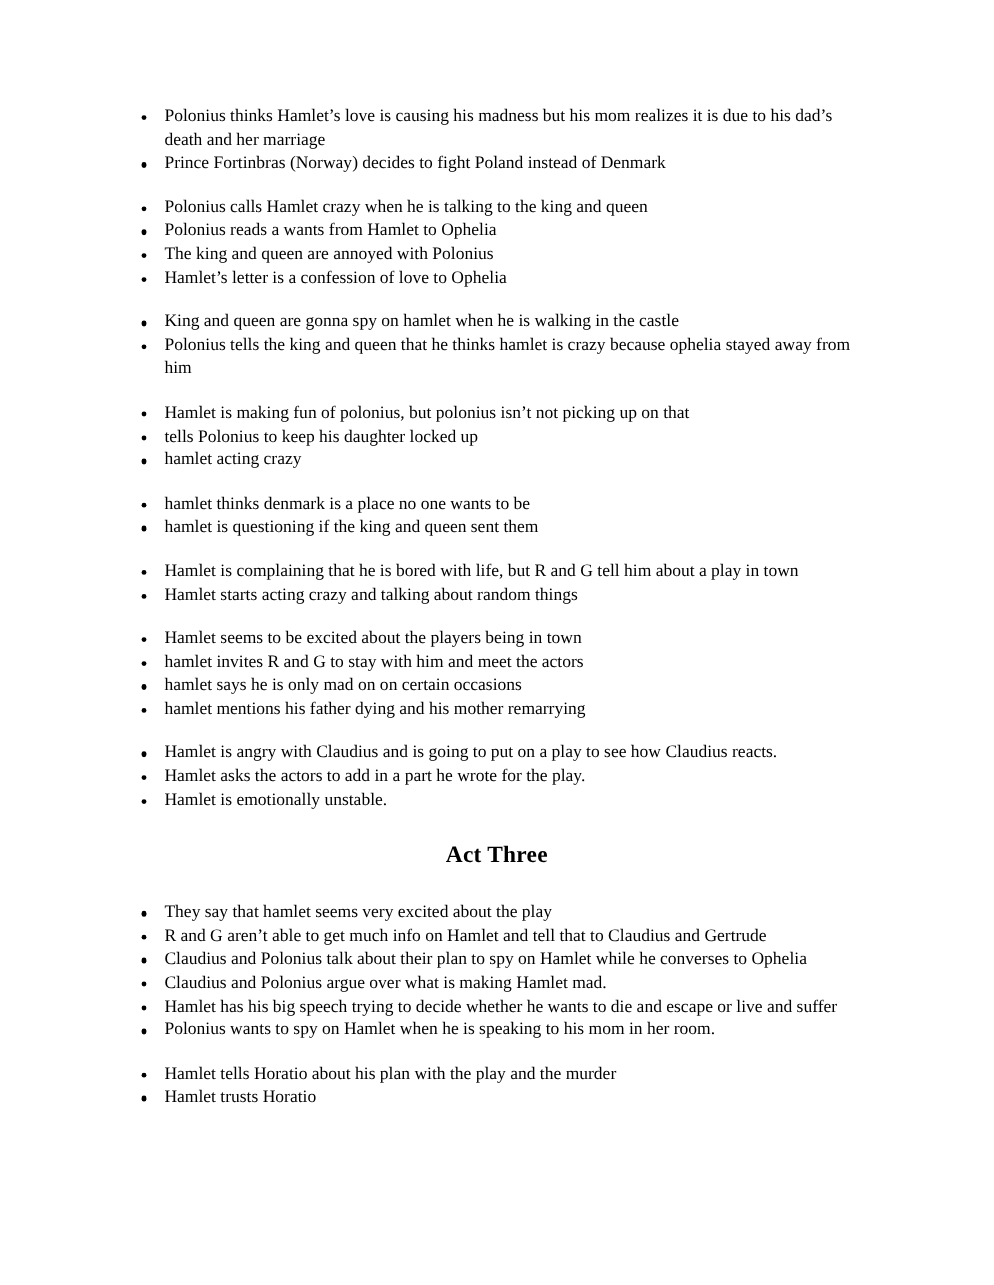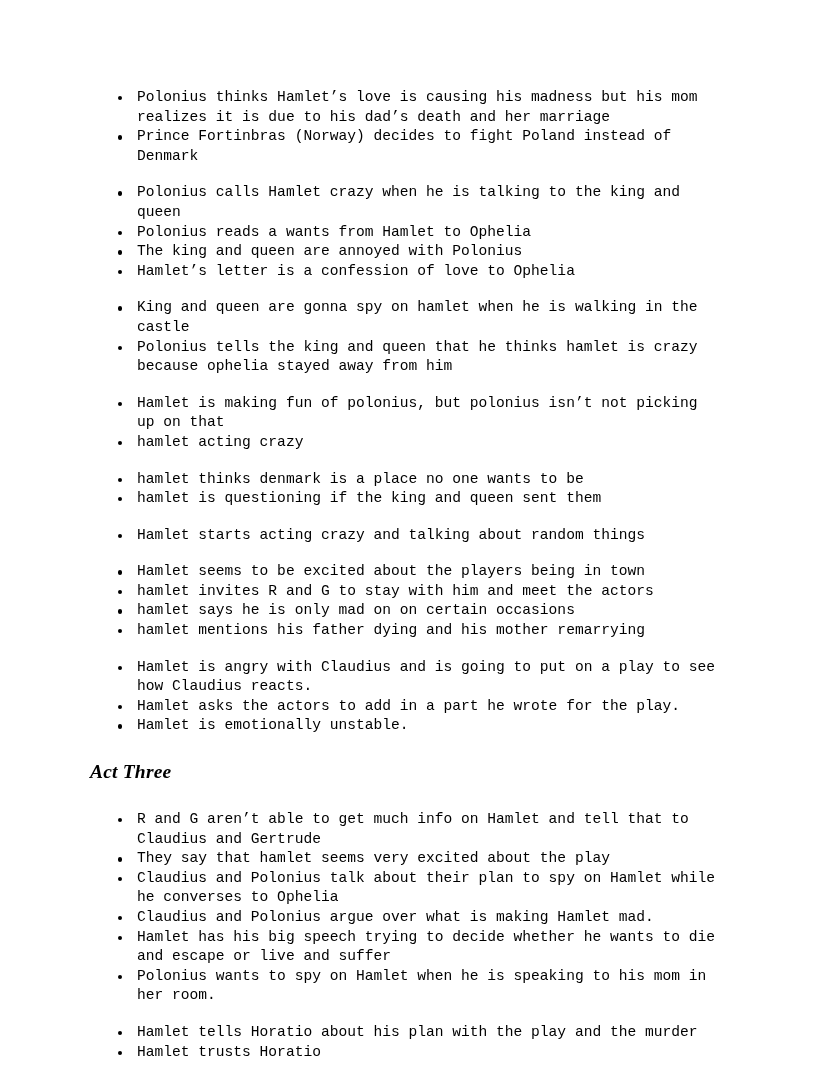--- a/index.html
+++ b/index.html
@@ -23,21 +23,20 @@
     padding: 88px 90px 0 117px;
     overflow: hidden;
   }
   .doc-body {
     width: 621px;
   }
   .bullet-group {
     margin: 0 16px 17px 0;
     padding: 0;
     list-style: none;
-    font-family: Liberation Mono, monospace;
   }
   .bullet-group:last-child {
     margin-bottom: 0;
   }
   .bullet-item {
     position: relative;
     padding-left: 20px;
     font-size: 14.6px;
     line-height: 19.6px;
     text-align: left;
@@ -47,29 +46,29 @@
     content: "";
     position: absolute;
     left: 1px;
     top: 8px;
     width: 4.4px;
     height: 4.4px;
     background: #000000;
     border-radius: 50%;
   }
   .act-heading {
+    text-align: center;
     font-size: 19.5px;
     font-weight: bold;
     line-height: 24px;
     margin: 24px 0 26px 0;
     letter-spacing: 0.2px;
     
     margin-left: -27px;
     width: 648px;
-    font-style: italic;
   }
 </style>
 </head>
 <body>
 
 <div class="page">
   <div class="doc-body" id="doc-body">
       <div class="bullet-group">
         <div class="bullet-item">Polonius thinks Hamlet’s love is causing his madness but his mom realizes it is due to his dad’s death and her marriage</div>
         <div class="bullet-item">Prince Fortinbras (Norway) decides to fight Poland instead of Denmark</div>
@@ -79,44 +78,46 @@
         <div class="bullet-item">Polonius reads a wants from Hamlet to Ophelia</div>
         <div class="bullet-item">The king and queen are annoyed with Polonius</div>
         <div class="bullet-item">Hamlet’s letter is a confession of love to Ophelia</div>
       </div>
       <div class="bullet-group">
         <div class="bullet-item">King and queen are gonna spy on hamlet when he is walking in the castle</div>
         <div class="bullet-item">Polonius tells the king and queen that he thinks hamlet is crazy because ophelia stayed away from him</div>
       </div>
       <div class="bullet-group">
         <div class="bullet-item">Hamlet is making fun of polonius, but polonius isn’t not picking up on that</div>
+        <div class="bullet-item">tells Polonius to keep his daughter locked up</div>
         <div class="bullet-item">hamlet acting crazy</div>
       </div>
       <div class="bullet-group">
         <div class="bullet-item">hamlet thinks denmark is a place no one wants to be</div>
         <div class="bullet-item">hamlet is questioning if the king and queen sent them</div>
       </div>
       <div class="bullet-group">
+        <div class="bullet-item">Hamlet is complaining that he is bored with life, but R and G tell him about a play in town</div>
         <div class="bullet-item">Hamlet starts acting crazy and talking about random things</div>
       </div>
       <div class="bullet-group">
         <div class="bullet-item">Hamlet seems to be excited about the players being in town</div>
         <div class="bullet-item">hamlet invites R and G to stay with him and meet the actors</div>
         <div class="bullet-item">hamlet says he is only mad on on certain occasions</div>
         <div class="bullet-item">hamlet mentions his father dying and his mother remarrying</div>
       </div>
       <div class="bullet-group">
         <div class="bullet-item">Hamlet is angry with Claudius and is going to put on a play to see how Claudius reacts.</div>
         <div class="bullet-item">Hamlet asks the actors to add in a part he wrote for the play.</div>
         <div class="bullet-item">Hamlet is emotionally unstable.</div>
       </div>
       <div class="act-heading">Act Three</div>
       <div class="bullet-group">
+        <div class="bullet-item">They say that hamlet seems very excited about the play</div>
         <div class="bullet-item">R and G aren’t able to get much info on Hamlet and tell that to Claudius and Gertrude</div>
-        <div class="bullet-item">They say that hamlet seems very excited about the play</div>
         <div class="bullet-item">Claudius and Polonius talk about their plan to spy on Hamlet while he converses to Ophelia</div>
         <div class="bullet-item">Claudius and Polonius argue over what is making Hamlet mad.</div>
         <div class="bullet-item">Hamlet has his big speech trying to decide whether he wants to die and escape or live and suffer</div>
         <div class="bullet-item">Polonius wants to spy on Hamlet when he is speaking to his mom in her room.</div>
       </div>
       <div class="bullet-group">
         <div class="bullet-item">Hamlet tells Horatio about his plan with the play and the murder</div>
         <div class="bullet-item">Hamlet trusts Horatio</div>
       </div>
     </div>

